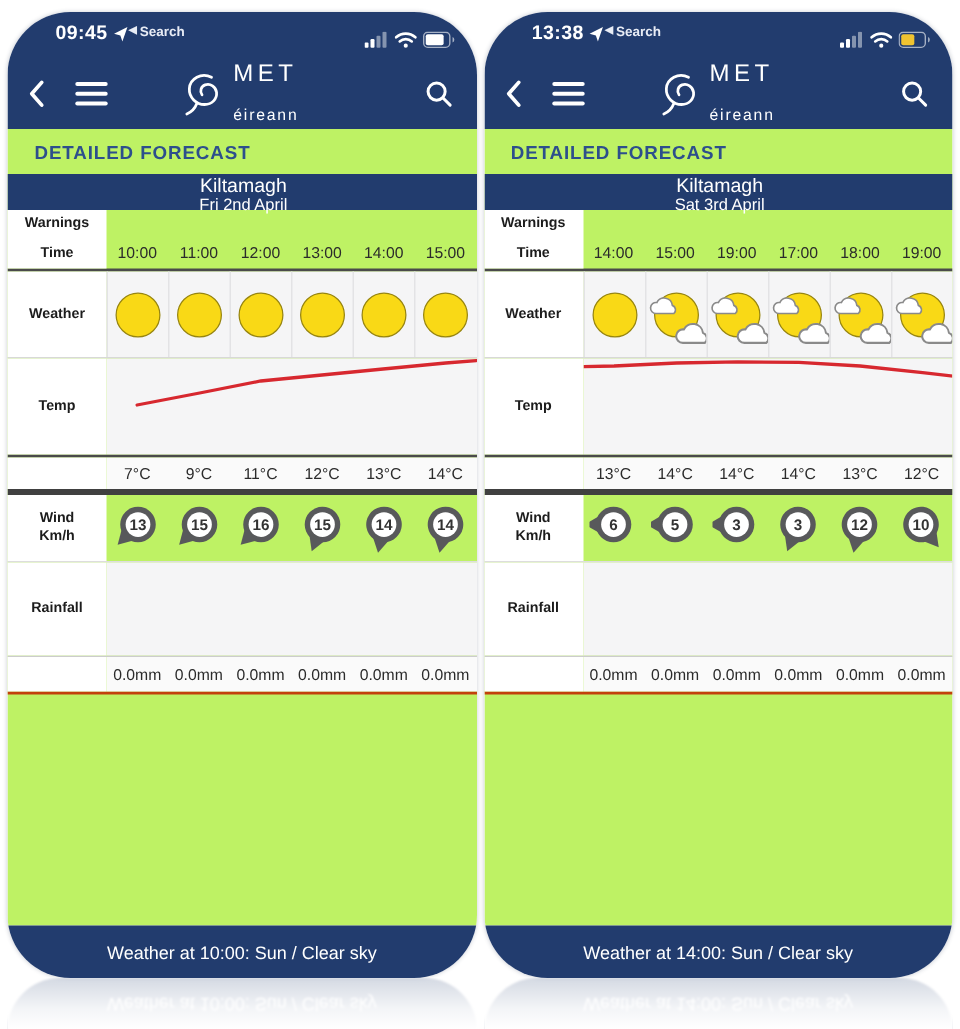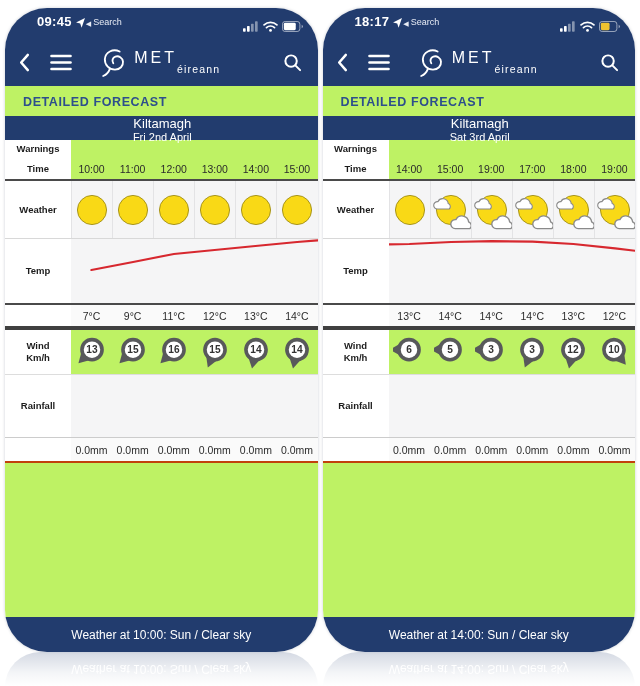--- a/index.html
+++ b/index.html
@@ -6,29 +6,29 @@
   body{width:640px;height:686px;background:#ffffff;font-family:"Liberation Sans",sans-serif;overflow:hidden;}
   .stage{display:flex;gap:5px;padding:8px 5px 0 5px;}
   .phone-col{flex:1;min-width:0;display:flex;flex-direction:column;}
   .phone{height:644px;background:#ffffff;border-radius:42px;overflow:hidden;display:flex;flex-direction:column;box-shadow:0 0 3px rgba(40,50,80,.25);}
   
   .topnavy{background:#223c6e;color:#fff;}
   .statusbar{display:flex;justify-content:space-between;align-items:flex-start;padding:7px 14px 0 10px;height:36px;box-sizing:border-box;}
   .st-left{display:flex;flex-direction:row;line-height:1.1;}
   .st-time-row{display:flex;align-items:center;gap:3px;padding-left:22px;}
   .st-time{font-size:13px;font-weight:bold;letter-spacing:.3px;}
-  .st-search{font-size:9px;margin-top:2px;display:flex;align-items:center;gap:2px;color:#e8ecf5;}
+  .st-search{font-size:9px;margin-top:2px;display:flex;align-items:flex-start;gap:2px;color:#e8ecf5;font-weight:bold;}
   .st-tri{font-size:7px;line-height:1;}
   .st-icons{display:flex;align-items:center;gap:4px;margin-top:6px;}
   .appheader{position:relative;display:flex;align-items:center;height:42px;padding:0 16px 6px 14px;box-sizing:border-box;}
   .hbtn{background:none;border:none;padding:0;margin:0;cursor:pointer;display:flex;align-items:center;}
   .menu-btn{margin-left:20px;}
   .search-btn{margin-left:auto;}
   .logo{position:absolute;left:50%;transform:translateX(-50%);display:flex;align-items:center;gap:5px;}
-  .logo-text{display:flex;flex-direction:row;line-height:1;}
+  .logo-text{display:flex;flex-direction:column;line-height:1;}
   .logo-main{font-size:16px;letter-spacing:3px;font-weight:500;}
   .logo-sub{font-size:10.5px;letter-spacing:1.2px;margin-top:14px;font-weight:400;}
   
   .content{flex:1;background:#bef264;display:flex;flex-direction:column;min-height:0;}
   .section-title{color:#2d4f8c;font-size:12.5px;font-weight:700;letter-spacing:.6px;padding:9px 0 7px 18px;}
   .locbar{background:#223c6e;color:#fff;height:24px;display:flex;align-items:center;justify-content:space-between;padding:0 12px 0 14px;flex-direction:column;}
   .loc-name{font-size:13px;}
   .loc-date{font-size:11px;}
   .frow{display:flex;position:relative;}
   .flabel{width:66px;box-sizing:border-box;display:flex;flex-direction:column;align-items:center;justify-content:center;font-size:9.5px;font-weight:700;color:#1c1c1c;line-height:1.25;background:#fff;flex-shrink:0;}
@@ -408,21 +408,21 @@
       <div class="refl-fade"></div>
     </div>
   </div>
 
   <div class="phone-col">
     <div class="phone">
       <div class="topnavy">
         <div class="statusbar">
           <div class="st-left">
             <div class="st-time-row">
-              <span class="st-time">18:17</span>
+              <span class="st-time">13:38</span>
               <svg width="11" height="11" viewBox="0 0 16 16">
                   <path d="M14.5 1.5 L1.5 8 L7.6 9.6 L9.6 15.5 Z" fill="#fff"></path>
                 </svg>
             </div>
             <div class="st-search">
               <span class="st-tri">◀</span>
               <span>Search</span>
             </div>
           </div>
           <div class="st-icons">

